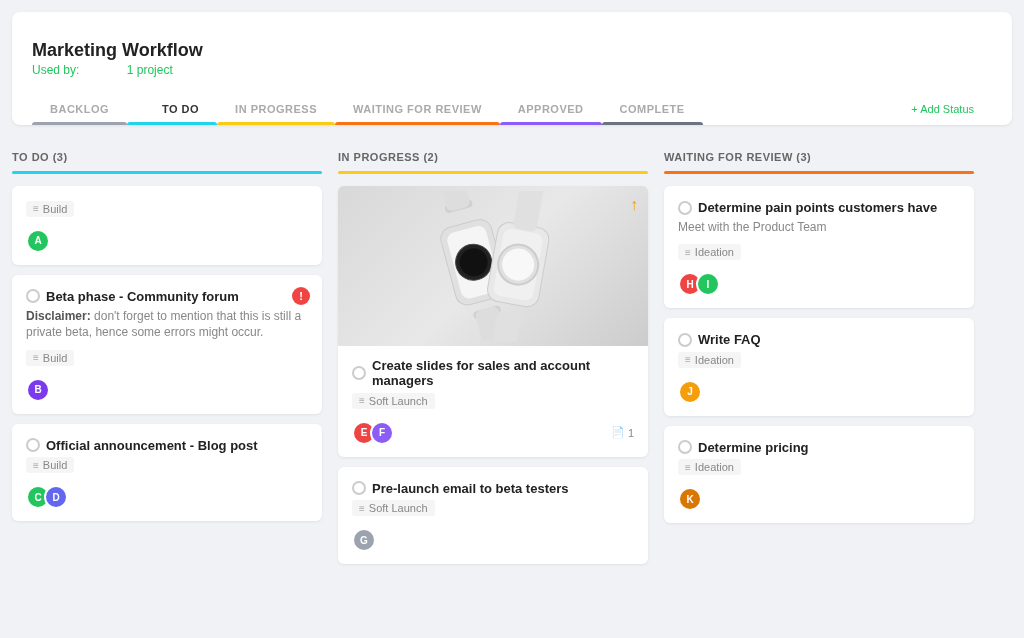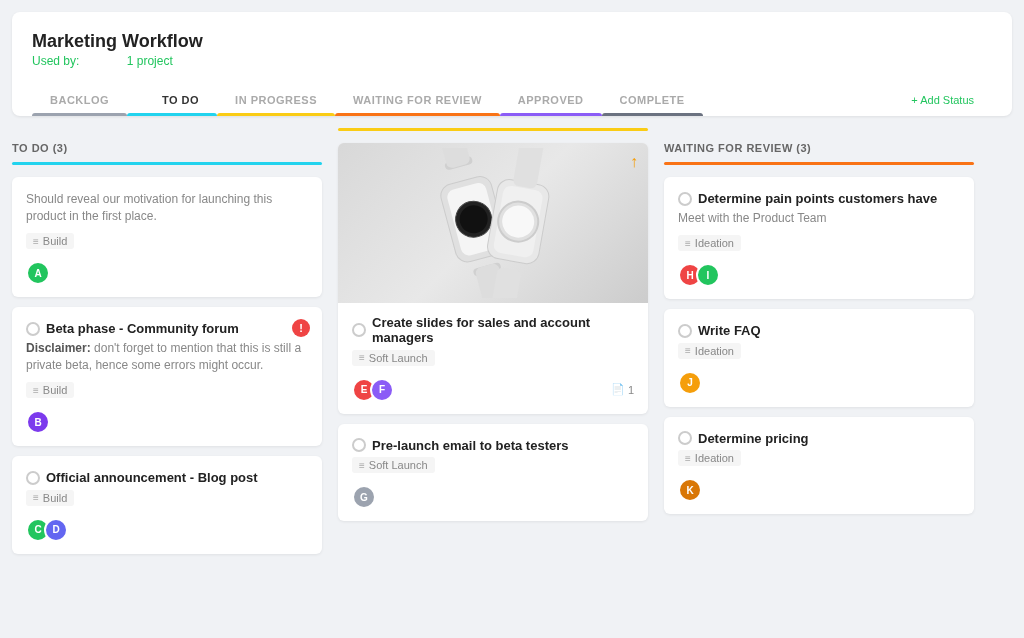--- a/index.html
+++ b/index.html
@@ -7,21 +7,21 @@
       font-family: -apple-system, BlinkMacSystemFont, 'Segoe UI', sans-serif;
       background: #f0f2f5;
       font-size: 13px;
       color: #333;
     }
 
     .header-card {
       background: #fff;
       border-radius: 8px;
       margin: 12px;
-      padding: 19px 20px 0 20px;
+      padding: 28px 20px 0 20px;
       box-shadow: 0 1px 3px rgba(0,0,0,0.08);
     }
 
     .header-title {
       font-size: 18px;
       font-weight: 600;
       color: #222;
     }
 
     .header-subtitle {
@@ -298,21 +298,20 @@
 
 <div class="board" id="board">
 
 <div class="column">
     <div class="column-header">TO DO (3)</div>
     <div class="column-bar" style="background:#22d3ee;"></div>
 
       <div class="card">
         
         
-    <div class="card-desc">Should reveal our motivation for launching this product in the first place.</div>
         <div class="card-tag">
           <span class="card-tag-icon">≡</span>
           Build
         </div>
       <div class="card-footer">
           <div class="avatar-group">
             <div class="avatar" style="background:#22c55e;">A</div>
           </div>
         </div>
       </div>
@@ -350,20 +349,21 @@
         </div>
       <div class="card-footer">
           <div class="avatar-group">
             <div class="avatar" style="background:#22c55e;">C</div>
             <div class="avatar" style="background:#6366f1;">D</div>
           </div>
         </div>
       </div>
     </div>
     <div class="column">
+    <div class="column-header">IN PROGRESS (2)</div>
     <div class="column-bar" style="background:#facc15;"></div>
 
       <div class="card">
         
         
         <div class="card-image">
           <div class="card-image-inner">
             <svg width="200" height="150" viewBox="0 0 200 150" xmlns="http://www.w3.org/2000/svg">
 
               <g transform="translate(40,20) rotate(-15)">

